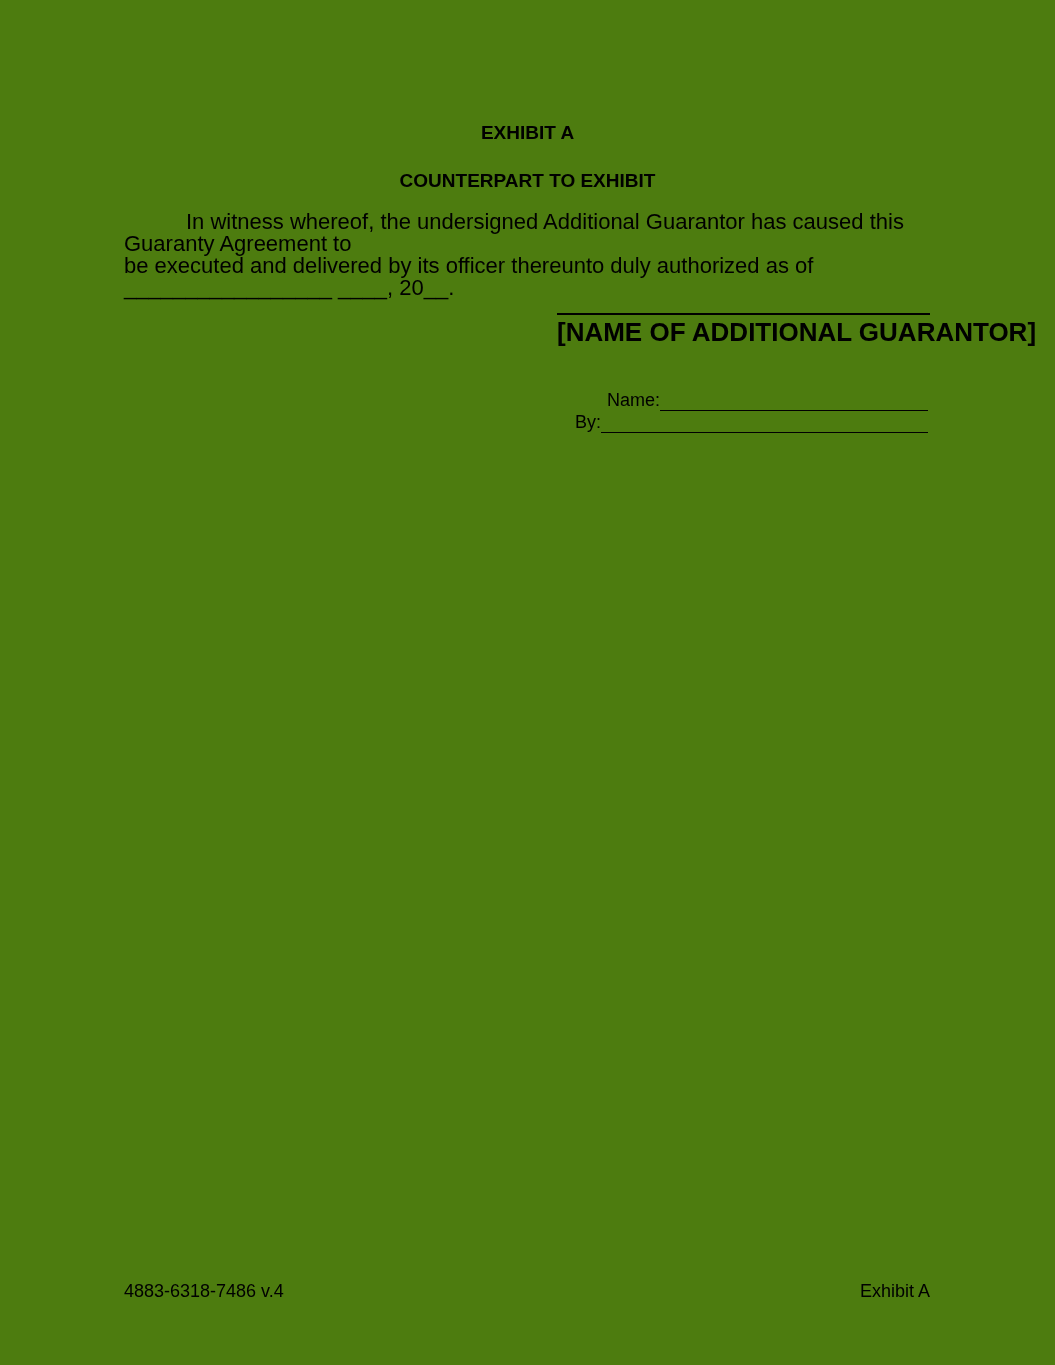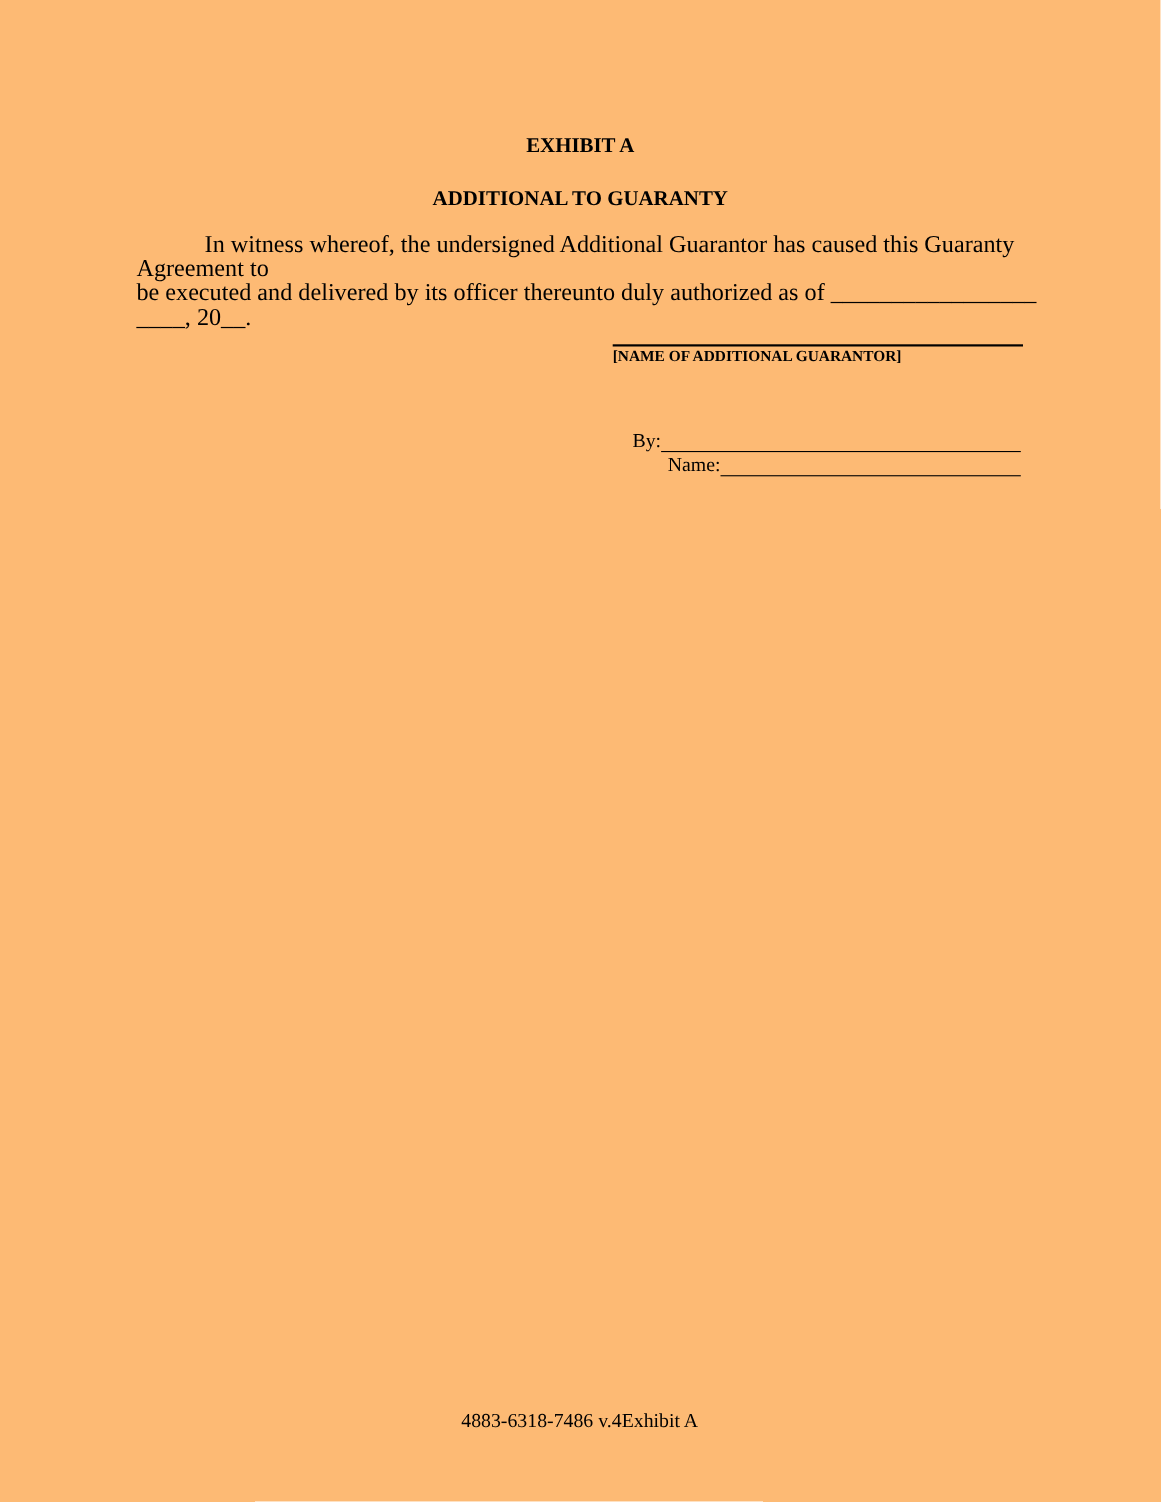--- a/index.html
+++ b/index.html
@@ -2,23 +2,23 @@
 <html><head>
 <meta charset="utf-8">
 <style>
   * { box-sizing: border-box; }
   html, body { margin: 0; padding: 0; background: #ffffff; }
   .page {
     position: relative;
     width: 1055px;
     height: 1365px;
     margin: 0 auto;
-    background: #fdba74;
+    background: #4d7c0f;
     color: #000000;
-    font-family: Liberation Serif, serif;
+    font-family: Liberation Sans, sans-serif;
     overflow: hidden;
   }
   .heading {
     position: absolute;
     left: 0;
     right: 0;
     text-align: center;
     font-weight: bold;
     font-size: 19px;
     margin: 0;
@@ -38,21 +38,21 @@
   }
   .sig-block {
     position: absolute;
     left: 557px;
     top: 313px;
     width: 373px;
     border-top: 2px solid #000000;
     padding-top: 2px;
   }
   .sig-entity {
-    font-size: 14px;
+    font-size: 26px;
     font-weight: bold;
     white-space: nowrap;
   }
   .sig-fields {
     position: absolute;
     left: 575px;
     top: 389px;
     width: 353px;
     font-size: 18px;
   }
@@ -67,47 +67,47 @@
     flex: 1;
     border-bottom: 1.5px solid #000000;
     height: 19px;
   }
   .footer {
     position: absolute;
     top: 1281px;
     left: 124px;
     width: 806px;
     display: flex;
-    justify-content: center;
+    justify-content: space-between;
     font-size: 18px;
   }
 </style>
 </head>
 <body>
 
 <div class="page">
 
   <h1 class="heading exhibit">EXHIBIT A</h1>
 
-  <h2 class="heading doctitle">ADDITIONAL TO GUARANTY</h2>
+  <h2 class="heading doctitle">COUNTERPART TO EXHIBIT</h2>
 
   <p class="body-paragraph">In witness whereof, the undersigned Additional Guarantor has caused this Guaranty Agreement to
 be executed and delivered by its officer thereunto duly authorized as of _________________ ____, 20__.</p>
 
   <div class="sig-block">
     <div class="sig-entity">[NAME OF ADDITIONAL GUARANTOR]</div>
   </div>
 
   <div class="sig-fields">
+    <div class="field-row indented">
+      <span class="field-label">Name:</span>
+      <span class="field-line"></span>
+    </div>
     <div class="field-row">
       <span class="field-label">By:</span>
-      <span class="field-line"></span>
-    </div>
-    <div class="field-row indented">
-      <span class="field-label">Name:</span>
       <span class="field-line"></span>
     </div>
   </div>
 
   <div class="footer">
     <span>4883-6318-7486 v.4</span>
     <span>Exhibit A</span>
   </div>
 
 </div>

